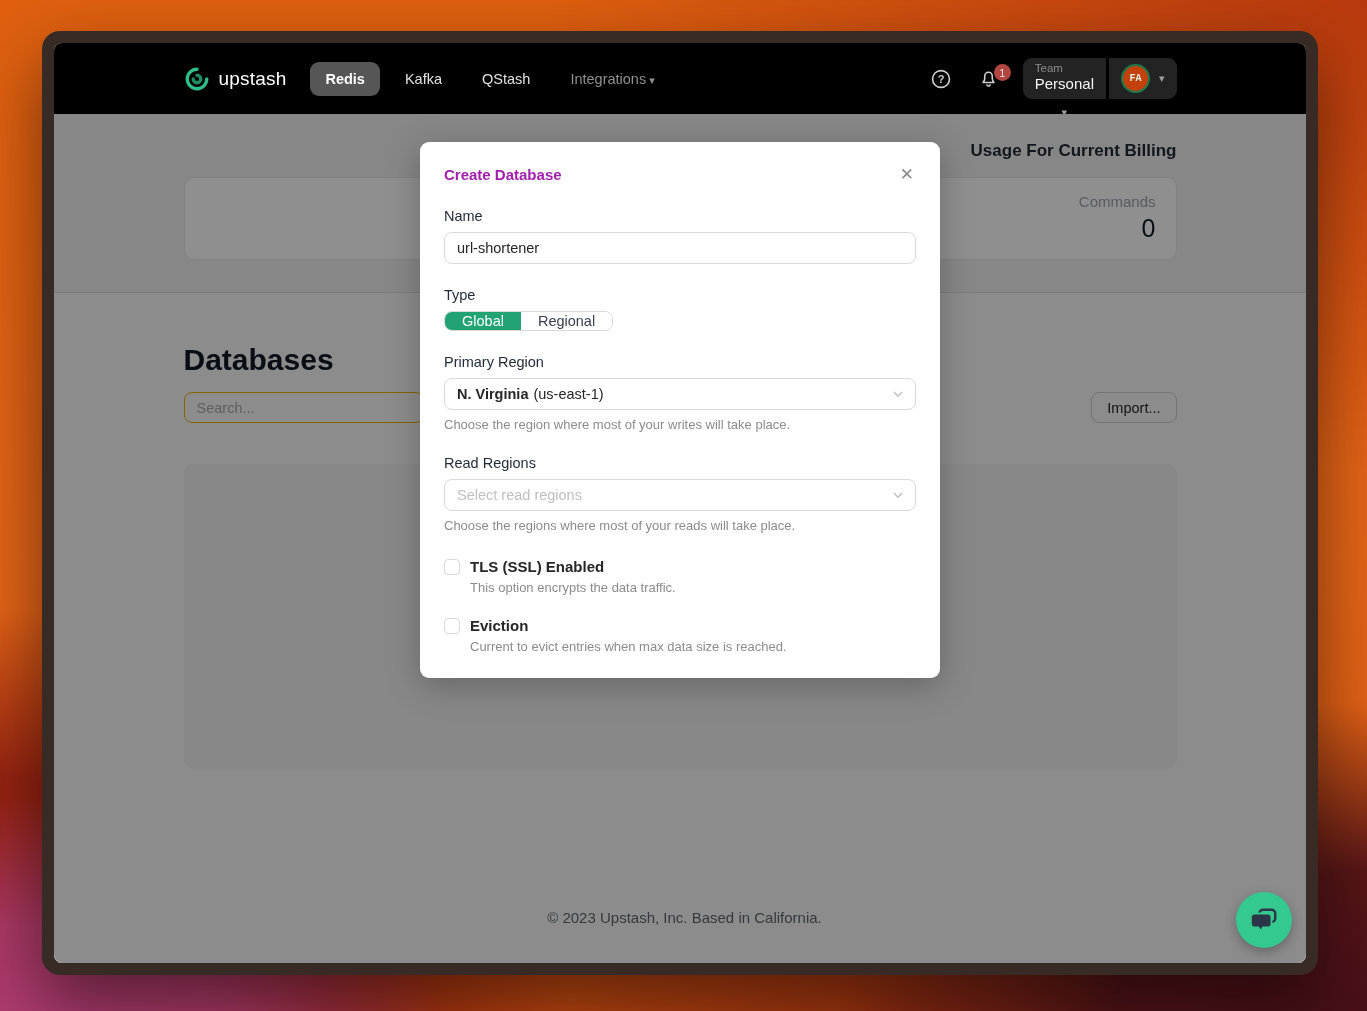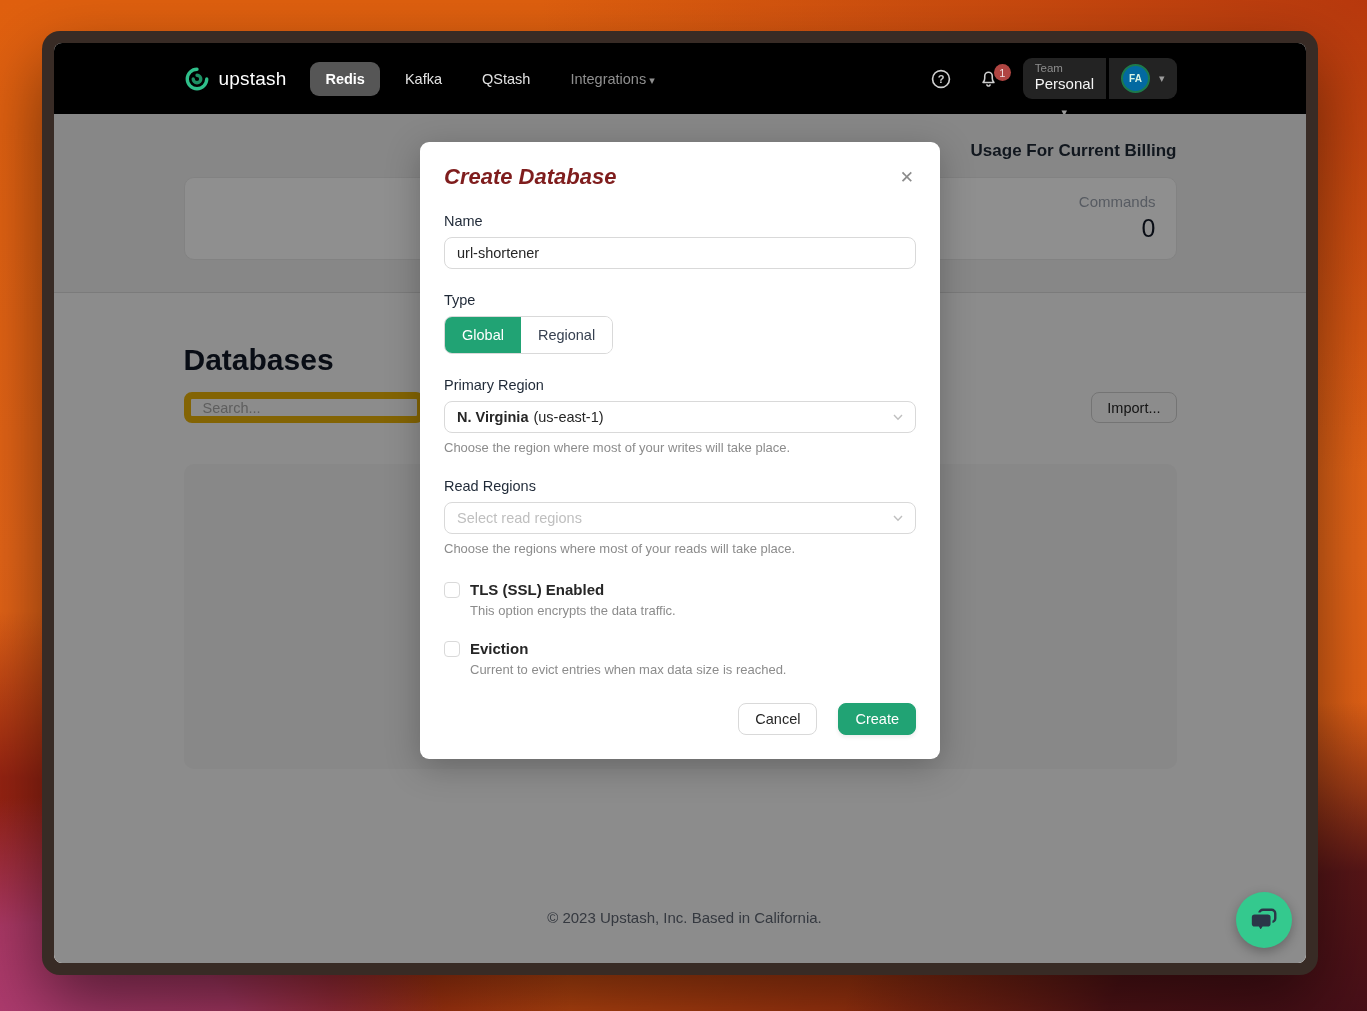--- a/index.html
+++ b/index.html
@@ -55,66 +55,66 @@
   }
   .team-col{ display:flex; flex-direction:column; line-height:1.15; }
   .team-label{ color:#8c8c8c; font-size:11.5px; }
   .team-value{ color:#f5f5f5; font-size:15px; }
   .box-caret{ color:#9c9c9c; font-size:11px; }
   .account-box{
     height:41px; background:#232323; border-radius:0 9px 9px 0; margin-left:3px;
     padding:0 12px; display:flex; align-items:center; gap:9px; cursor:pointer;
   }
   .avatar{
-    width:29px; height:29px; border-radius:50%; background:#0369a1; border:2px solid #1d7a4c;
-    color:#d9f3e4; font-size:10px; font-weight:700; display:flex; align-items:center; justify-content:center;
+    width:29px; height:29px; border-radius:50%; background:#c2410c; border:2px solid #1d7a4c;
+    color:#d9f3e4; font-size:10px; font-weight:700; display:flex; align-items:center; justify-content:center;font-family:Liberation Mono, monospace;
   }
 
   
   .page{ position:relative; flex:1 1 auto; background:#fafafa; overflow:hidden; }
 
   .usage-section{ background:#f0f0f0; border-bottom:1px solid #dcdcdc; padding-top:27px; padding-bottom:32px;text-align:right; }
   .usage-heading{ font-size:17px; font-weight:700; color:#1f2937; margin-bottom:16px; }
   .commands-card{ background:#fff; border:1px solid #e8e8e8; border-radius:10px; height:83px; padding:15px 20px; }
   .commands-label{ color:#9ca3af; font-size:15px; margin-bottom:4px; }
   .commands-value{ color:#111827; font-size:25px; }
 
   .db-section{ padding-top:50px; }
   .db-heading{ font-size:30px; font-weight:700; color:#111827; margin-bottom:15px; }
   .db-toolbar{ display:flex; align-items:center; justify-content:space-between; }
   .search-input{
-    width:240px; height:31px; border:7px solid #eab308; border-radius:8px; background:transparent;
+    width:240px; height:31px; border:1px solid #eab308; border-radius:8px; background:transparent;
     padding:4px 12px; font-size:14.5px; color:#374151; font-family:"Liberation Sans",sans-serif; outline:none;
   }
   .search-input::placeholder{ color:#a8a8a8; }
   .import-button{
     height:31px; padding:0 15px; border:1px solid #cfcfcf; border-radius:8px; background:transparent;
     font-size:14.5px; color:#262626; cursor:pointer; font-family:"Liberation Sans",sans-serif;
   }
   .empty-card{ margin-top:41px; height:305px; background:#f2f2f2; border-radius:10px; }
 
   .page-footer{ position:absolute; left:9px; right:0; bottom:37px; text-align:center; color:#5f6672; font-size:15px;margin-top:25px; }
 
   
   .overlay{ position:absolute; inset:0; background:rgba(0,0,0,.44); z-index:5; }
   .modal{
     position:absolute; top:28px; left:50%; transform:translateX(-50%); width:520px; z-index:10;
     background:#fff; border-radius:9px; box-shadow:0 8px 34px rgba(0,0,0,.25);
     padding:22px 24px 24px;
   }
   .modal-header{ display:flex; align-items:center; justify-content:space-between; }
-  .modal-title{ font-size:22px; font-weight:700; color:#7f1d1d;font-style:italic; }
+  .modal-title{ font-size:15px; font-weight:700; color:#a21caf; }
   .close-icon{ color:#8c8c8c; font-size:17px; cursor:pointer; line-height:1; padding:2px; }
   .field{ margin-top:23px; }
   .field-label{ font-size:14.5px; font-weight:500; color:#1f2937; margin-bottom:8px; }
   .text-input{
     width:100%; height:32px; border:1px solid #d9d9d9; border-radius:8px; padding:0 12px;
     font-size:14.5px; color:#262626; font-family:"Liberation Sans",sans-serif; outline:none; background:#fff;
   }
-  .segmented{ display:inline-flex; border:1px solid #d9d9d9; border-radius:8px; overflow:hidden; height:38px; }
+  .segmented{ display:inline-flex; border:1px solid #d9d9d9; border-radius:8px; overflow:hidden; height:20px; }
   .seg-btn{ padding:0 17px; font-size:14.5px; display:flex; align-items:center; cursor:pointer; background:#fff; color:#374151; }
   .seg-btn.selected{ background:#21a374; color:#fff; }
   .fake-select{
     position:relative; height:32px; border:1px solid #d9d9d9; border-radius:8px; background:#fff;
     display:flex; align-items:center; padding:0 30px 0 12px; cursor:pointer; font-size:14.5px; color:#262626;
   }
   .fake-select .bold{ font-weight:700; margin-right:5px; }
   .fake-select .placeholder{ color:#bfbfbf; }
   .select-chevron{ position:absolute; right:11px; top:50%; transform:translateY(-50%); display:flex; }
   .field-help{ margin-top:7px; font-size:13px; color:#8c8c8c; }
@@ -276,24 +276,20 @@
           </div>
 
           <div class="check-row check-eviction">
             <input type="checkbox" class="checkbox" style="">
             <div>
               <div class="check-label">Eviction</div>
               <div class="check-help">Current to evict entries when max data size is reached.</div>
             </div>
           </div>
 
-          <div class="modal-footer">
-            <button class="btn btn-cancel">Cancel</button>
-            <button class="btn btn-create">Create</button>
-          </div>
         </div>
 
         <div class="chat-widget">
           <span style="display:flex">
             <svg width="30" height="30" viewBox="0 0 32 32">
               <rect x="11" y="5" width="17" height="13" rx="4" fill="none" stroke="#2b3648" stroke-width="2.6"></rect>
               <path d="M6 9h14a4 4 0 0 1 4 4v7a4 4 0 0 1-4 4h-5l-2.6 4-2.4-4H6a4 4 0 0 1-4-4v-7a4 4 0 0 1 4-4z" fill="#2b3648" stroke="#34c98e" stroke-width="2"></path>
             </svg>
           </span>
         </div>

